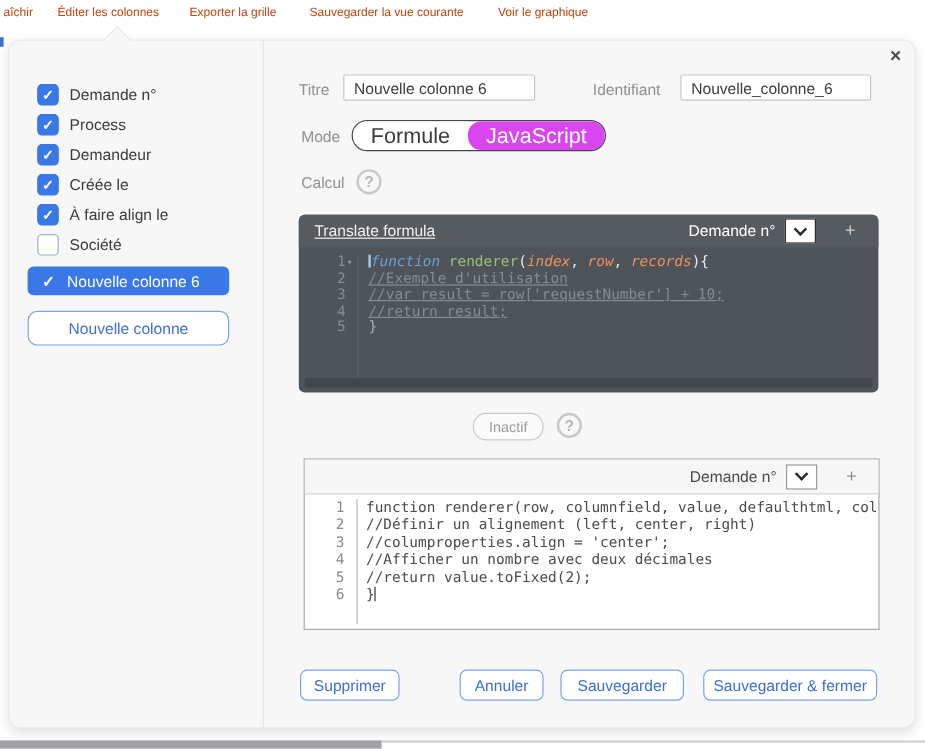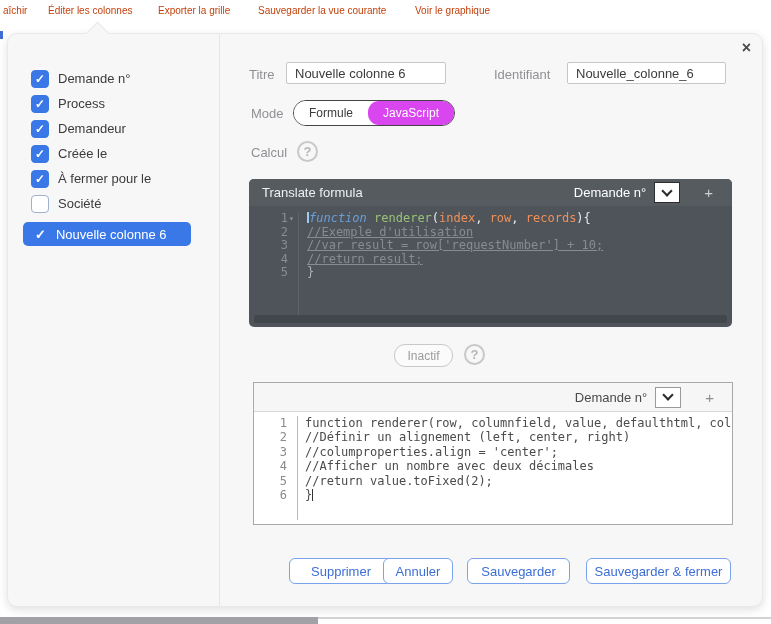--- a/index.html
+++ b/index.html
@@ -48,54 +48,54 @@
   .lab-mode { left:243px; top:72px; }
   .lab-calc { left:243px; top:111px; }
   .lab-disp { left:241px; top:314px; }
   .tinput { position:absolute; height:22px; background:#fff; border:1px solid #c6c6c8; border-radius:2px;
     font-size:13px; color:#3b3b3d; padding:0 8px; font-family:"Liberation Sans", sans-serif; }
   .in-title { left:278px; top:28px; width:160px; }
   .in-id { left:559px; top:28px; width:159px; }
 
   .mode-toggle { position:absolute; left:285px; top:66px; height:26px; display:flex;
     border:1px solid #454547; border-radius:13px; overflow:hidden; background:#fff; cursor:pointer; }
-  .seg { padding:0 15px; font-size:12px; display:flex; align-items:center; color:#3b3b3d; background:#fff;text-align:right; }
+  .seg { padding:0 15px; font-size:18px; display:flex; align-items:center; color:#3b3b3d; background:#fff;text-align:right; }
   .seg.active { background:#d946ef; color:#fff; border-radius:11px; }
 
   .help { position:absolute; width:21px; height:21px; border-radius:50%; border:2px solid #c8c8ca;
     color:#b6b6b8; font-size:13px; font-weight:bold; display:flex; align-items:center; justify-content:center; cursor:pointer; }
   .help-calc { left:289px; top:107px; }
   .help-disp { left:456px; top:310px; }
 
   .inactif-btn { position:absolute; left:386px; top:310px; width:59px; height:23px; background:#fbfbfc;
     border:1px solid #c9c9cb; border-radius:11px; color:#9a9a9c; font-size:12px;
     display:flex; align-items:center; justify-content:center; cursor:pointer; }
 
   
   .ed1 { position:absolute; left:241px; top:145px; width:483px; height:148px; background:#4f545a;
     border-radius:5px; font-family:"DejaVu Sans Mono", monospace; }
   .ed1-header { height:27px; display:flex; align-items:center; padding:0 13px; background:#565b60;
     border-radius:5px 5px 0 0; font-family:"Liberation Sans", sans-serif; }
-  .ed1-title { color:#f0f0f0; font-size:13px; }
+  .ed1-title { color:#f0f0f0; font-size:13px;text-decoration:underline; }
   .ed-field { margin-left:auto; color:#fff; font-size:13px; white-space:nowrap; }
   .dd { width:26px; height:21px; background:#fff; border:1px solid #2e2e30; margin-left:8px;
     display:flex; align-items:center; justify-content:center; cursor:pointer; flex:none; }
   .chev { width:8px; height:8px; border-right:2px solid #2b2b2d; border-bottom:2px solid #2b2b2d;
     transform:rotate(45deg); margin-top:-4px; }
   .ed-add { margin-left:24px; margin-right:6px; color:#cfcfcf; font-size:15px; cursor:pointer; }
   .ed1-body { display:flex; padding-top:6px; height:115px; }
   .ed1-gutter { width:50px; color:#878e93; font-size:12px; line-height:13.5px;
     border-right:1px solid #5d6368; }
   .gl { display:flex; justify-content:flex-end; align-items:center; }
   .fold { width:9px; font-size:8px; color:#959ca1; margin-left:1px; }
   .ed1-code { flex:1; padding-left:8px; font-size:12px; line-height:13.5px; white-space:pre;
     color:#e8eaec; overflow:hidden; }
   .kw { color:#6a9fd8; font-style:italic; }
   .fn { color:#9ac178; }
-  .arg { color:#ef9158; }
+  .arg { color:#ef9158; font-style:italic; }
   .pl { color:#e8eaec; }
   .cm { color:#858d93;text-decoration:underline; }
   .br { color:#aab1b7; }
   .cur1 { display:inline-block; width:2px; height:11px; background:#9ecbf5; vertical-align:-1px; }
   .ed1-scroll { position:absolute; left:5px; right:5px; bottom:4px; height:8px; background:#42474b; border-radius:2px; }
 
   
   .ed2 { position:absolute; left:245px; top:348px; width:480px; height:143px; background:#fff;
     border:1px solid #a9a9ab; font-family:"DejaVu Sans Mono", monospace; }
   .ed2-header { height:29px; background:#f6f6f7; display:flex; align-items:center; padding:0 12px;
@@ -107,21 +107,21 @@
   .ed2-gutter { width:44px; text-align:right; color:#8a8a8c; font-size:12px; line-height:14.4px;
     padding-right:10px; border-right:1px solid #b9b9bb; }
   .ed2-code { flex:1; padding-left:7px; font-size:12px; line-height:14.4px; white-space:pre;
     color:#4b4b4d; overflow:hidden; }
   .cur2 { display:inline-block; width:1px; height:12px; background:#333; vertical-align:-2px; }
 
   
   .fbtn { position:absolute; top:524px; height:26px; background:#fff; border:1px solid #7aa3ec;
     border-radius:6px; color:#3d6ed5; font-size:13px; display:flex; align-items:center;
     justify-content:center; cursor:pointer; white-space:nowrap; }
-  .btn-del { left:242px; width:104px;margin-left:39px; }
+  .btn-del { left:242px; width:83px; }
   .btn-cancel { left:375px; width:70px; }
   .btn-save { left:459px; width:103px; }
   .btn-saveclose { left:578px; width:145px; }
 
   
   .bottom-dark { position:absolute; left:0; top:617px; width:318px; height:7px; background:#a2a2a6; }
   .bottom-line { position:absolute; left:318px; top:617px; width:453px; height:2px; background:#d2d2d4; }
 </style>
 </head>
 <body>
@@ -152,31 +152,32 @@
       <div class="col-row">
         <div class="cb on" style="display: flex;">✓</div>
         <div class="col-label">Demandeur</div>
       </div>
       <div class="col-row">
         <div class="cb on" style="display: flex;">✓</div>
         <div class="col-label">Créée le</div>
       </div>
       <div class="col-row">
         <div class="cb on" style="display: flex;">✓</div>
-        <div class="col-label">À fermer pour le</div>
+        <div class="col-label">À faire align le</div>
       </div>
       <div class="col-row">
         <div class="cb" style="display: flex;"></div>
         <div class="col-label">Société</div>
       </div>
     </div>
   <div class="selected-row">
     <span class="chk">✓</span>
     <span class="lbl">Nouvelle colonne 6</span>
   </div>
+  <div class="new-col-btn">Nouvelle colonne</div>
 
   <div class="flabel lab-title">Titre</div>
   <input class="tinput in-title" value="Nouvelle colonne 6" style="">
   <div class="flabel lab-id">Identifiant</div>
   <input class="tinput in-id" value="Nouvelle_colonne_6" style="">
 
   <div class="flabel lab-mode">Mode</div>
   <div class="mode-toggle">
       <span class="seg">Formule</span>
       <span class="seg active">JavaScript</span>

